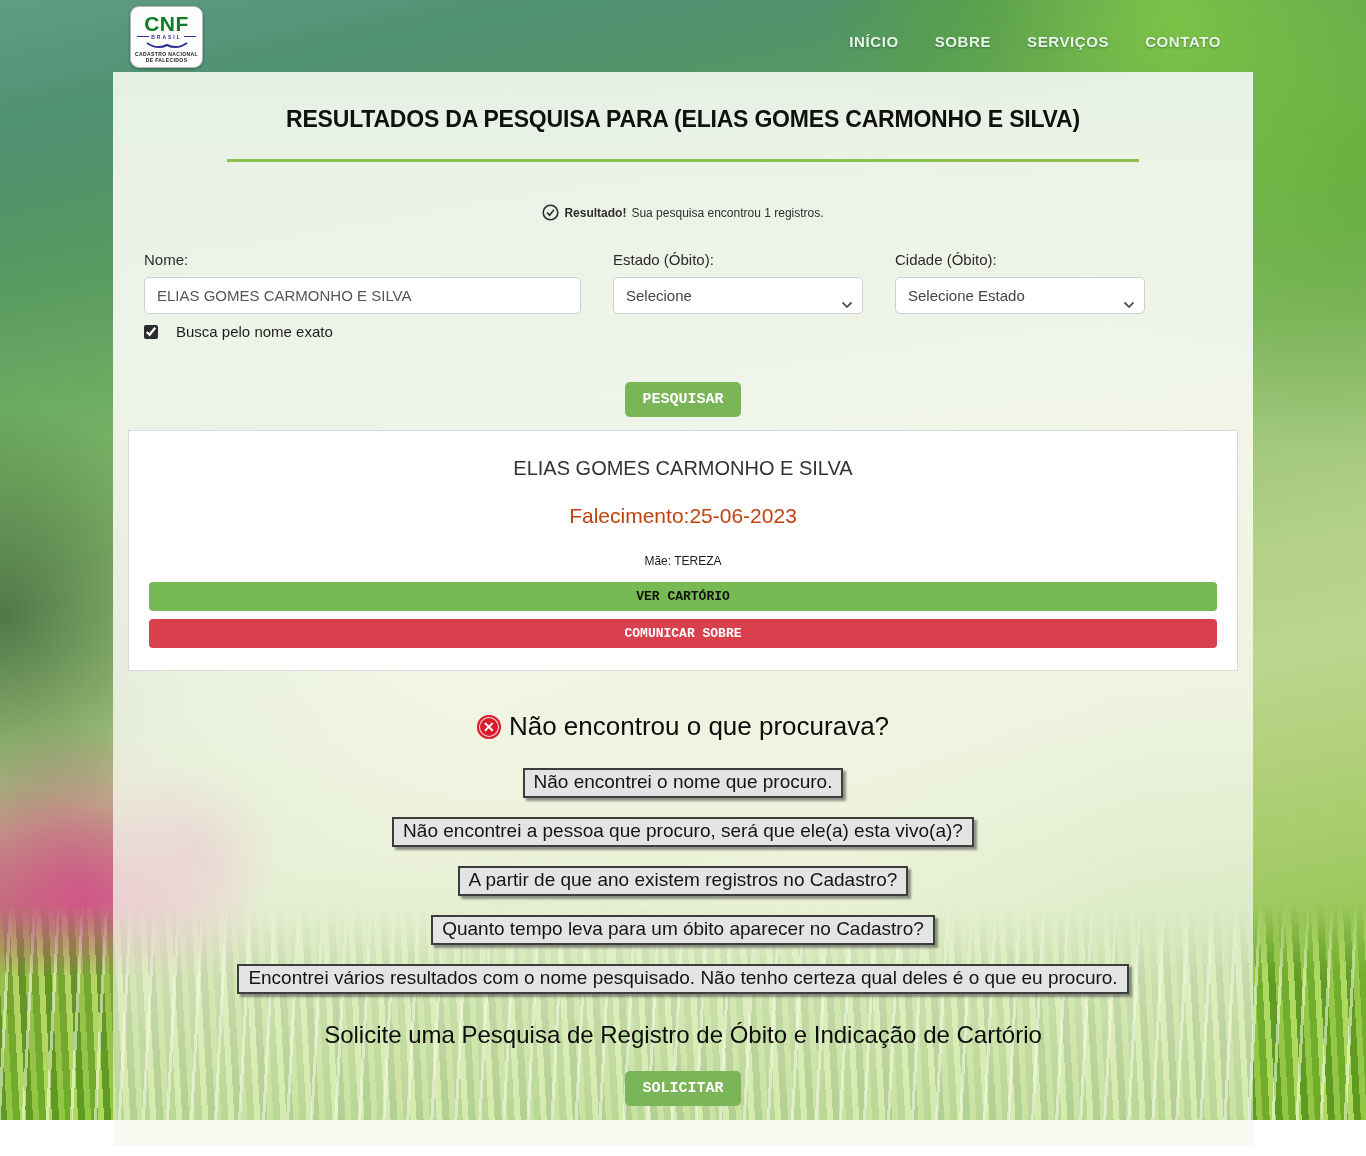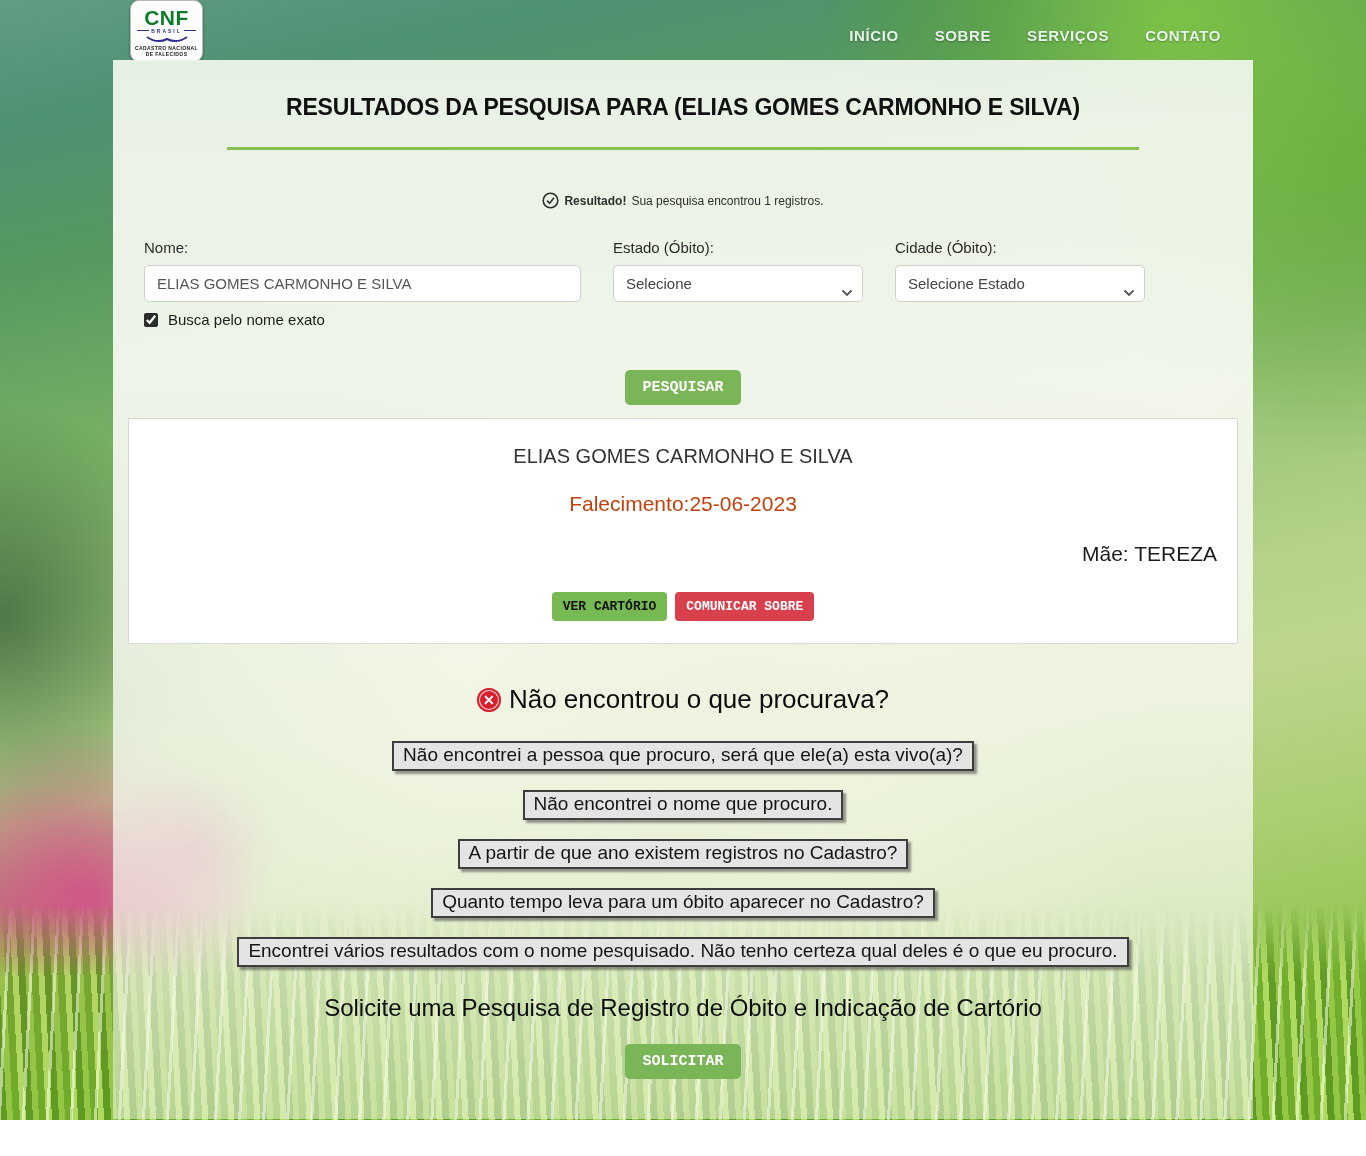--- a/index.html
+++ b/index.html
@@ -36,21 +36,21 @@
       repeating-linear-gradient(93deg, rgba(255,255,255,0) 0 9px, rgba(250,255,235,.55) 9px 12px, rgba(255,255,255,0) 12px 24px),
       repeating-linear-gradient(87deg, rgba(90,150,30,.85) 0 7px, rgba(150,200,70,.9) 7px 13px, rgba(110,170,40,.85) 13px 20px, rgba(180,220,100,.9) 20px 26px),
       linear-gradient(180deg, rgba(160,200,100,.25) 0%, rgba(120,180,50,.95) 100%);
     -webkit-mask-image:linear-gradient(180deg, transparent 0%, #000 34%);
     mask-image:linear-gradient(180deg, transparent 0%, #000 34%);
   }
 
   
   .topbar {
     position:relative;
-    width:1140px; margin:0 auto; height:60px;
+    width:1140px; margin:0 auto; height:72px;
     display:flex; justify-content:space-between; align-items:center;
   }
   .logo {
     margin-left:17px; margin-top:2px;
     width:73px; height:62px;
     background:#fdfdfd;
     border:1px solid #b9b9b9; border-radius:9px;
     box-shadow:0 1px 3px rgba(0,0,0,.35);
     display:flex; flex-direction:column; align-items:center; justify-content:center;
     cursor:pointer; text-decoration:none;
@@ -123,21 +123,21 @@
   .select-wrap select {
     width:100%; height:37px;
     border:1px solid #cfcfcf; border-radius:5px;
     background:#fff; color:#444;
     font-size:15px; font-family:"Liberation Sans",sans-serif;
     padding:0 26px 0 12px;
     appearance:none; -webkit-appearance:none;
   }
   .chev { position:absolute; right:10px; top:14px; pointer-events:none; line-height:0; }
   .chk-row {
-    margin-top:9px; display:flex; align-items:center; gap:10px;
+    margin-top:9px; display:flex; align-items:center; gap:18px;
     font-size:15px; color:#1e1e1e; cursor:pointer;
   }
   .chk-row input[type="checkbox"] { width:14px; height:14px; accent-color:#2b2b2b; cursor:pointer; }
 
   .btn { border:0; cursor:pointer; font-family:Liberation Mono, monospace; }
   .btn-green {
     display:block; margin:0 auto;
     background:#7ab557; color:#fff;
     font-size:15px; font-weight:bold;
     padding:9px 17px; border-radius:5px;
@@ -148,22 +148,22 @@
   .card {
     margin:13px 15px 0 15px;
     background:#fff;
     border:1px solid #d9d9d9;
     text-align:center;
     padding:26px 20px 22px 20px;
   }
   .rec-name { font-size:20px; font-weight:400; color:#333; }
   .rec-loc  { font-size:16px; color:#9b9b9b; margin-top:7px; }
   .rec-death{ font-size:21px; color:#c2410c; margin-top:24px; }
-  .rec-mother{ font-size:21px; color:#1c1c1c; margin-top:26px;text-align:right; }
-  .card-actions { margin-top:26px; display:flex; justify-content:center; gap:8px; }
+  .rec-mother{ font-size:12px; color:#1c1c1c; margin-top:26px; }
+  .card-actions { margin-top:14px; display:flex; justify-content:center; gap:8px;flex-direction:column; }
   .btn-cartorio {
     background:#77b952; color:#111;
     font-size:13px; font-weight:bold;
     padding:7px 11px; border-radius:4px;
   }
   .btn-erro {
     background:#d9404e; color:#fff;
     font-size:13px; font-weight:bold;
     padding:7px 11px; border-radius:4px;
   }
@@ -296,22 +296,22 @@
       <button class="btn btn-erro">COMUNICAR SOBRE</button>
     </div>
   </section>
 
   <section class="faq">
     <h3 class="faq-head">
       <span class="x-icon">✕</span>
       <span>Não encontrou o que procurava?</span>
     </h3>
     <div class="faq-list">
+      <div class="faq-btn">Não encontrei o nome que procuro.</div>
       <div class="faq-btn">Não encontrei a pessoa que procuro, será que ele(a) esta vivo(a)?</div>
-      <div class="faq-btn">Não encontrei o nome que procuro.</div>
       <div class="faq-btn">A partir de que ano existem registros no Cadastro?</div>
       <div class="faq-btn">Quanto tempo leva para um óbito aparecer no Cadastro?</div>
       <div class="faq-btn">Encontrei vários resultados com o nome pesquisado. Não tenho certeza qual deles é o que eu procuro.</div>
     </div>
   </section>
 
   <p class="request-text">Solicite uma Pesquisa de Registro de Óbito e Indicação de Cartório</p>
   <button class="btn btn-green btn-solicitar">SOLICITAR</button>
 
 </main>

